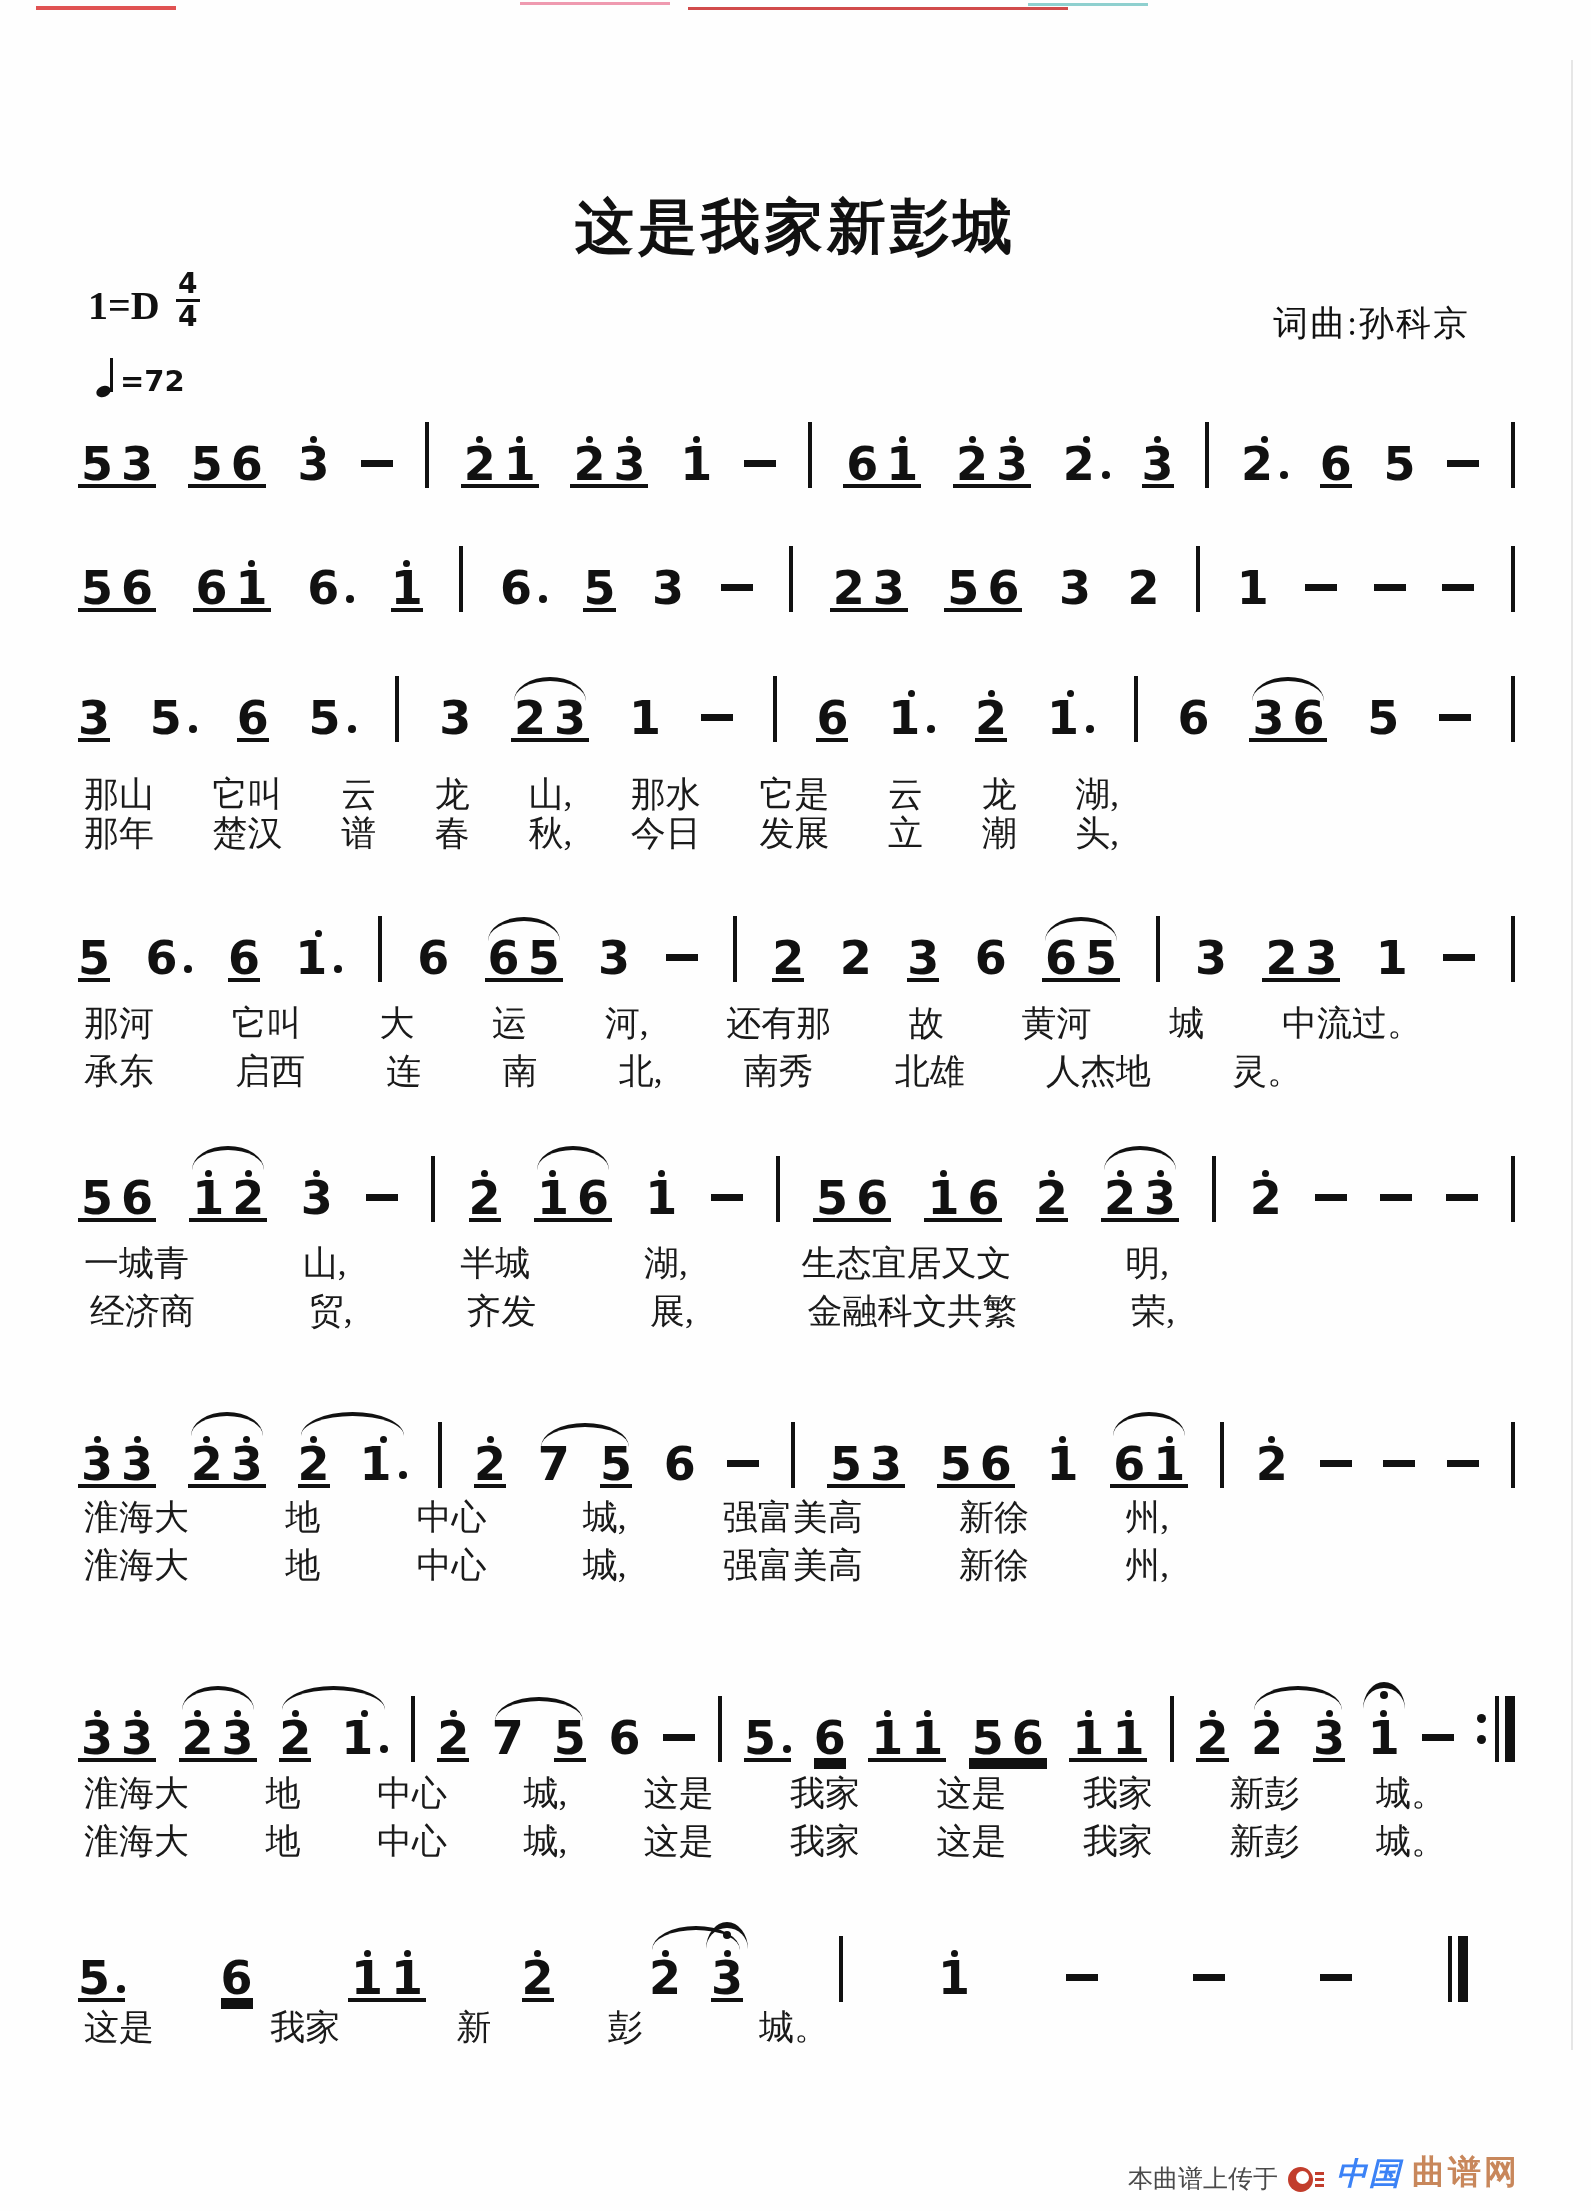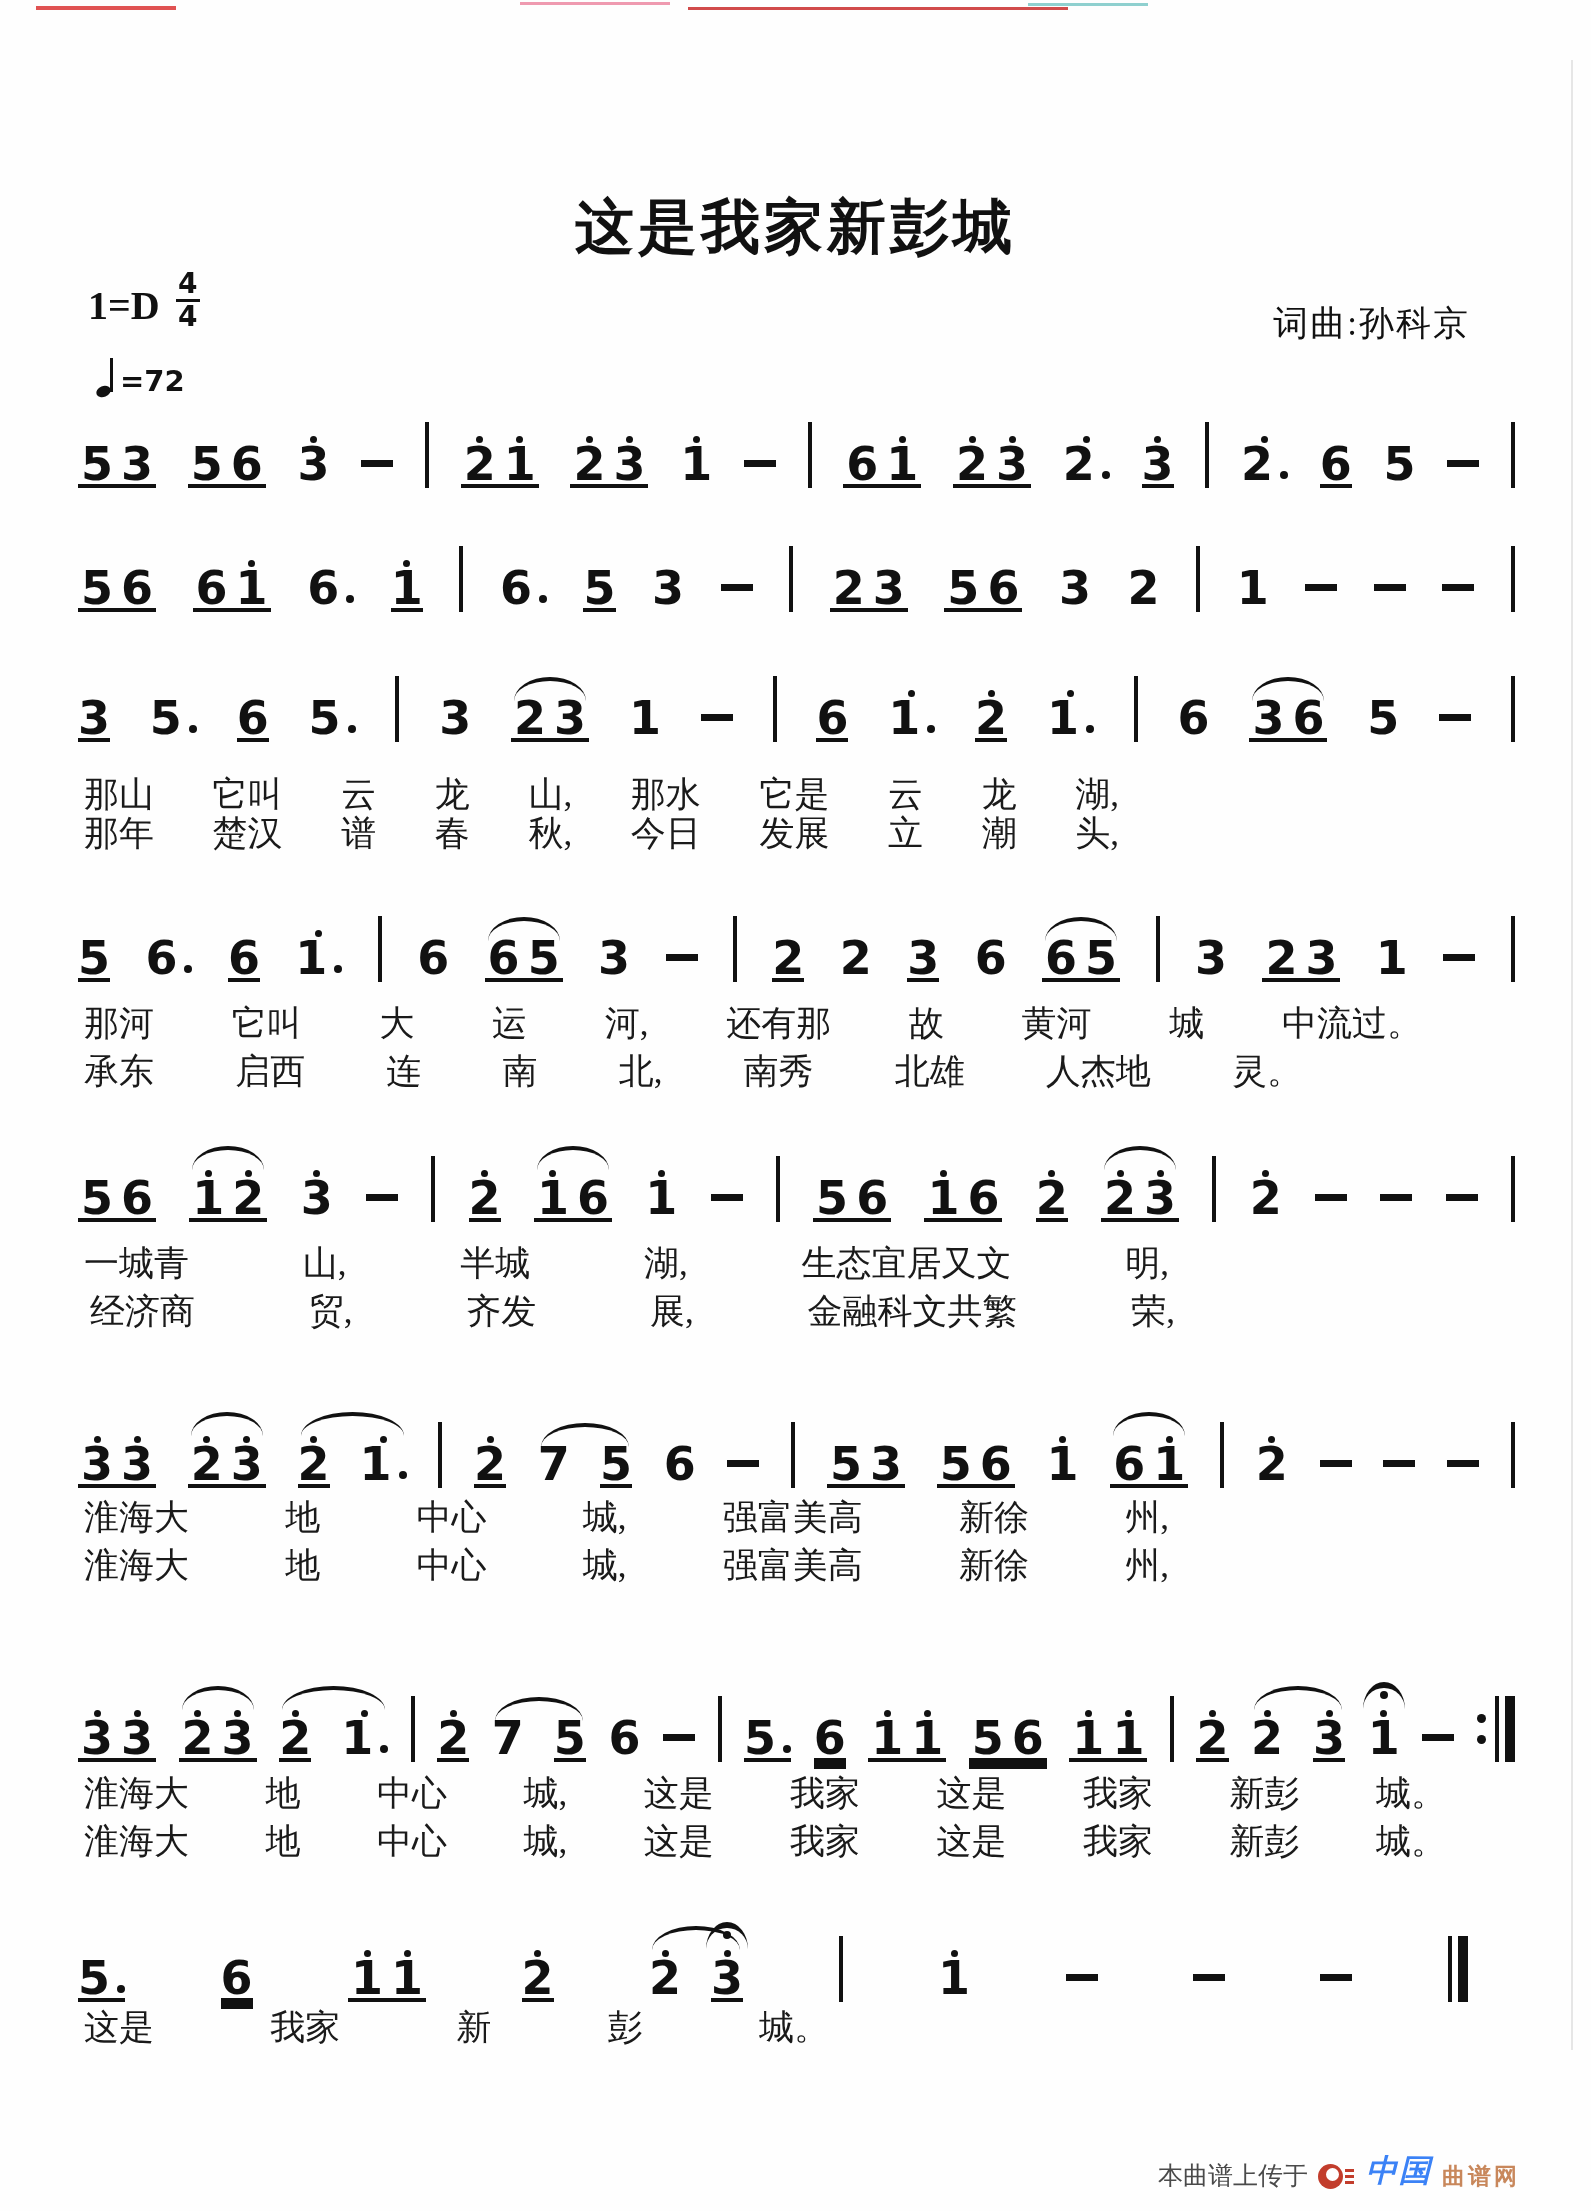--- a/index.html
+++ b/index.html
@@ -64,21 +64,21 @@
 
   
   .footer{position:absolute;right:71px;top:2150px;display:flex;align-items:flex-end;gap:10px;}
   .upload-note{font-size:25px;color:#4a4a4a;}
   .logo{position:relative;display:inline-flex;align-items:center;width:38px;height:32px;}
   .logo-disc{position:relative;width:25px;height:25px;border-radius:50%;background:#c23d2c;}
   .logo-disc::after{content:"";position:absolute;left:8px;top:4px;width:13px;height:13px;border-radius:50%;background:#fff;}
   .logo-lines{display:flex;flex-direction:column;gap:3px;margin-left:2px;}
   .logo-lines i{width:9px;height:3px;background:#c23d2c;}
   .site-cn{font-weight:700;font-style:italic;font-size:31px;color:#3b82f6;letter-spacing:2px;}
-  .site-suffix{font-weight:700;font-size:23px;color:#c8875b;letter-spacing:3px;}
+  .site-suffix{font-weight:700;font-size:33px;color:#c8875b;letter-spacing:3px;}
 </style>
 </head>
 <body>
 
 <div class="page">
   <div class="art1"></div>
   <div class="art2"></div>
   <div class="art3"></div>
   <div class="art4"></div>
   <div class="scan-edge"></div>

